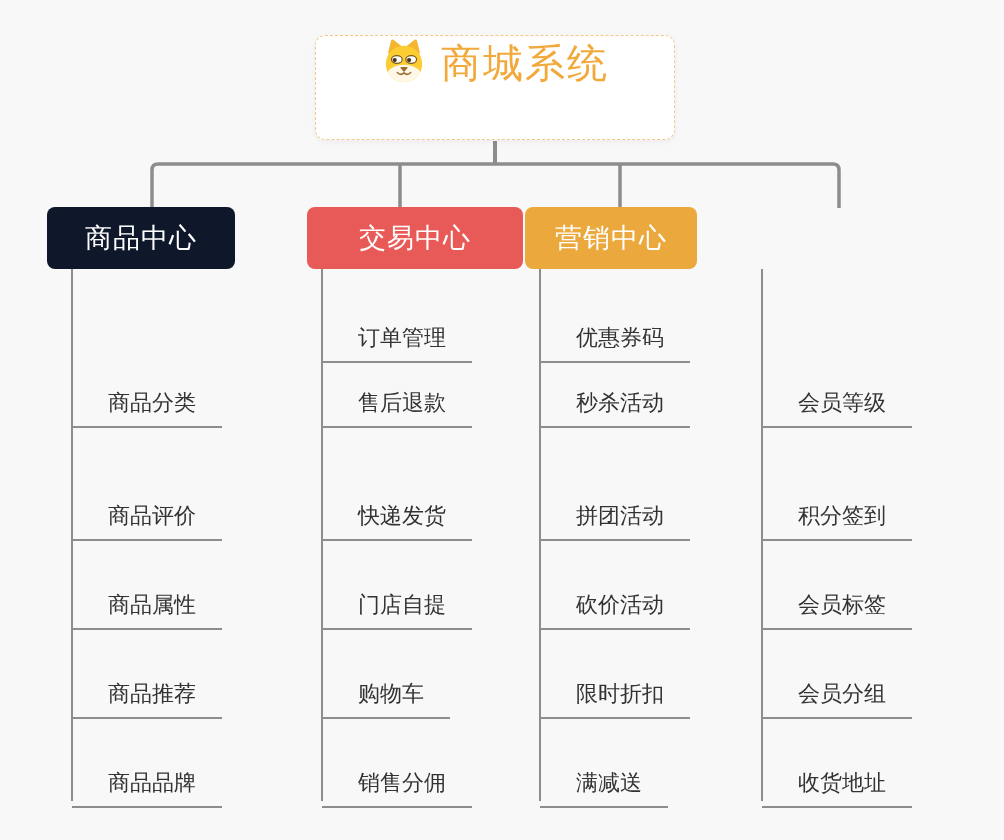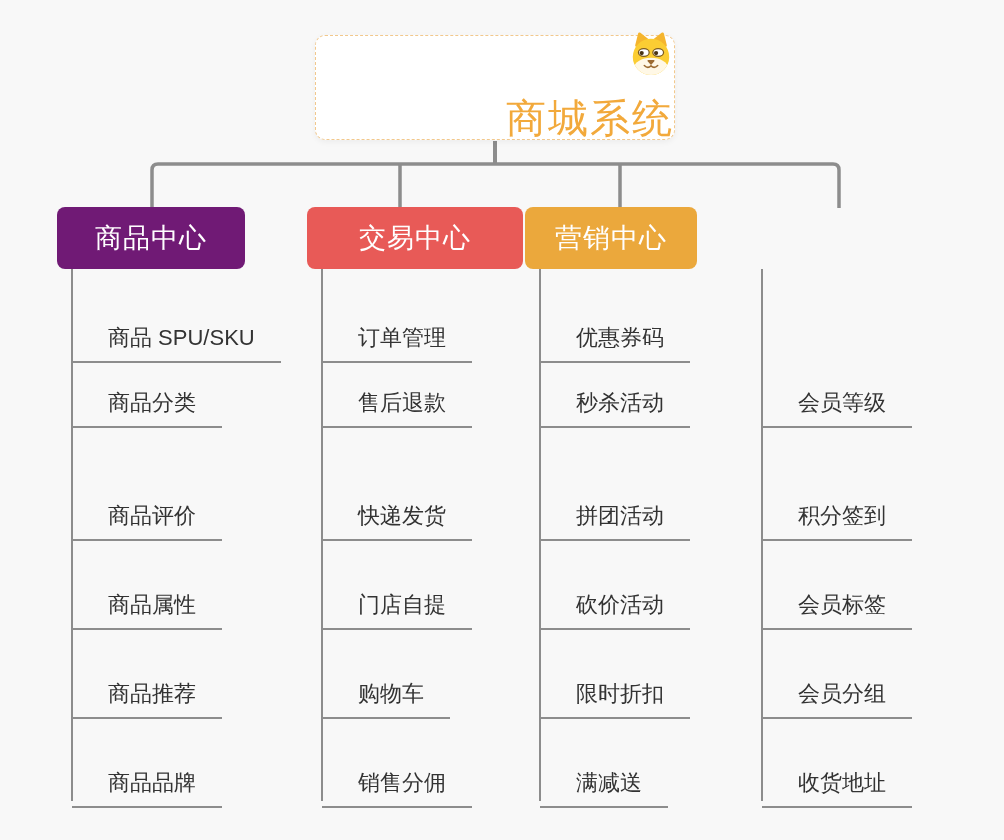--- a/index.html
+++ b/index.html
@@ -11,37 +11,36 @@
   .stage{position:relative;width:1004px;height:840px;background:#f8f8f8;}
 
   
   .connectors{position:absolute;left:0;top:0;width:1004px;height:840px;pointer-events:none;}
 
   
   .root-node{
     position:absolute;left:315px;top:35px;width:360px;height:105px;
     background:#ffffff;border:1px dashed #f2c88c;border-radius:10px;
     box-shadow:0 2px 6px rgba(0,0,0,0.05);
-    display:flex;align-items:flex-end;justify-content:center;gap:14px;
+    display:flex;align-items:flex-start;justify-content:center;gap:14px;
     box-sizing:border-box;
-    flex-direction:column;
   }
   .root-title{
     font-size:40px;font-weight:500;color:#f2a93b;letter-spacing:2px;white-space:nowrap;
   }
   .dog-icon{width:46px;height:46px;flex:0 0 auto;margin-top:2px;}
 
   
   .branch{
     position:absolute;top:207px;height:62px;border-radius:8px;
     display:flex;align-items:center;justify-content:center;
     color:#ffffff;font-size:27px;letter-spacing:1px;white-space:nowrap;
     box-sizing:border-box;
   }
-  .branch-product {left:57px; width:188px;background:#701a75;}
+  .branch-product {left:47px; width:188px;background:#0f172a;}
   .branch-trade   {left:307px;width:216px;background:#e85a57;}
   .branch-market  {left:525px;width:172px;background:#eba83c;}
   .branch-member  {left:747px;width:184px;background:#6cbf40;}
 
   
   .child{
     position:absolute;height:46px;
     display:flex;align-items:flex-end;
     padding:0 26px 8px 36px;
     border-bottom:2px solid #8d8d8d;
@@ -102,21 +101,20 @@
   <div class="branch branch-product">
     <span>商品中心</span>
   </div>
   <div class="branch branch-trade">
     <span>交易中心</span>
   </div>
   <div class="branch branch-market">
     <span>营销中心</span>
   </div>
 
-  <div class="child colA row0">商品 SPU/SKU</div>
   <div class="child colA row1">商品分类</div>
   <div class="child colA row2">商品评价</div>
   <div class="child colA row3">商品属性</div>
   <div class="child colA row4">商品推荐</div>
   <div class="child colA row5">商品品牌</div>
 
   <div class="child colB row0">订单管理</div>
   <div class="child colB row1">售后退款</div>
   <div class="child colB row2">快递发货</div>
   <div class="child colB row3">门店自提</div>

